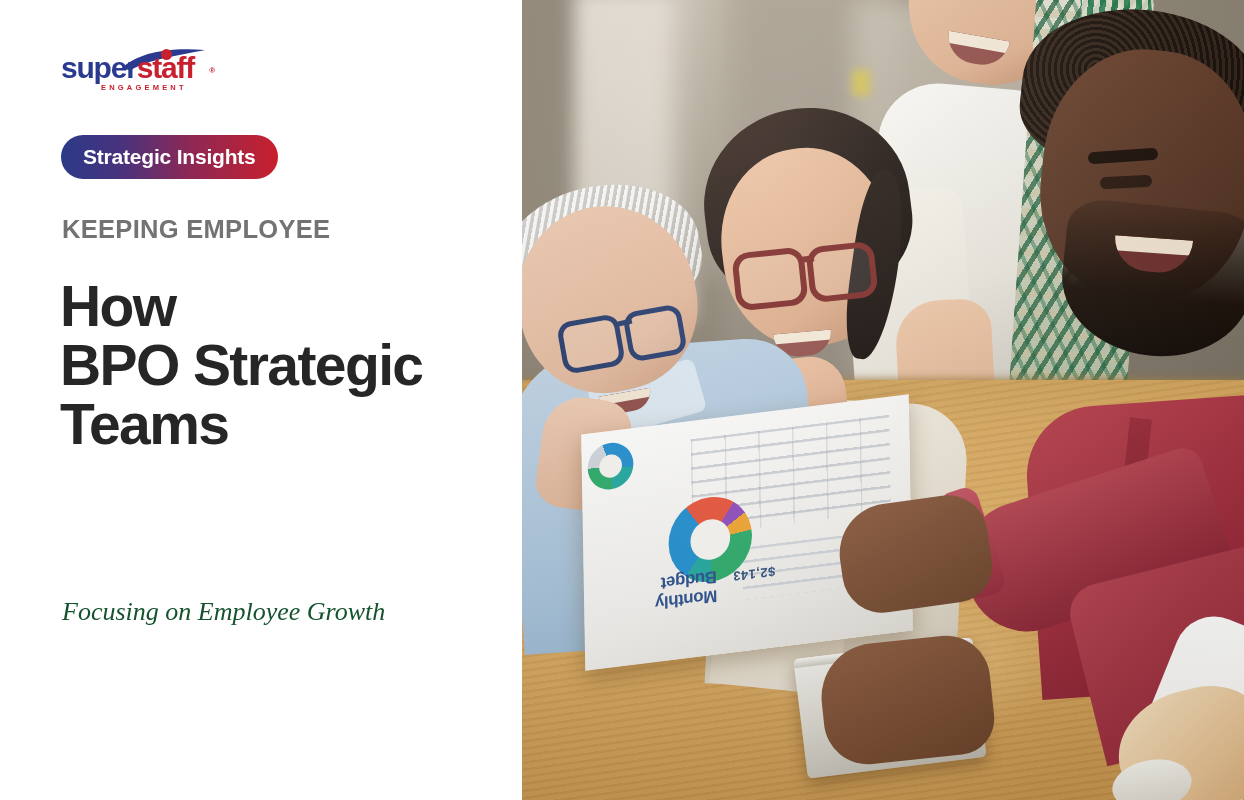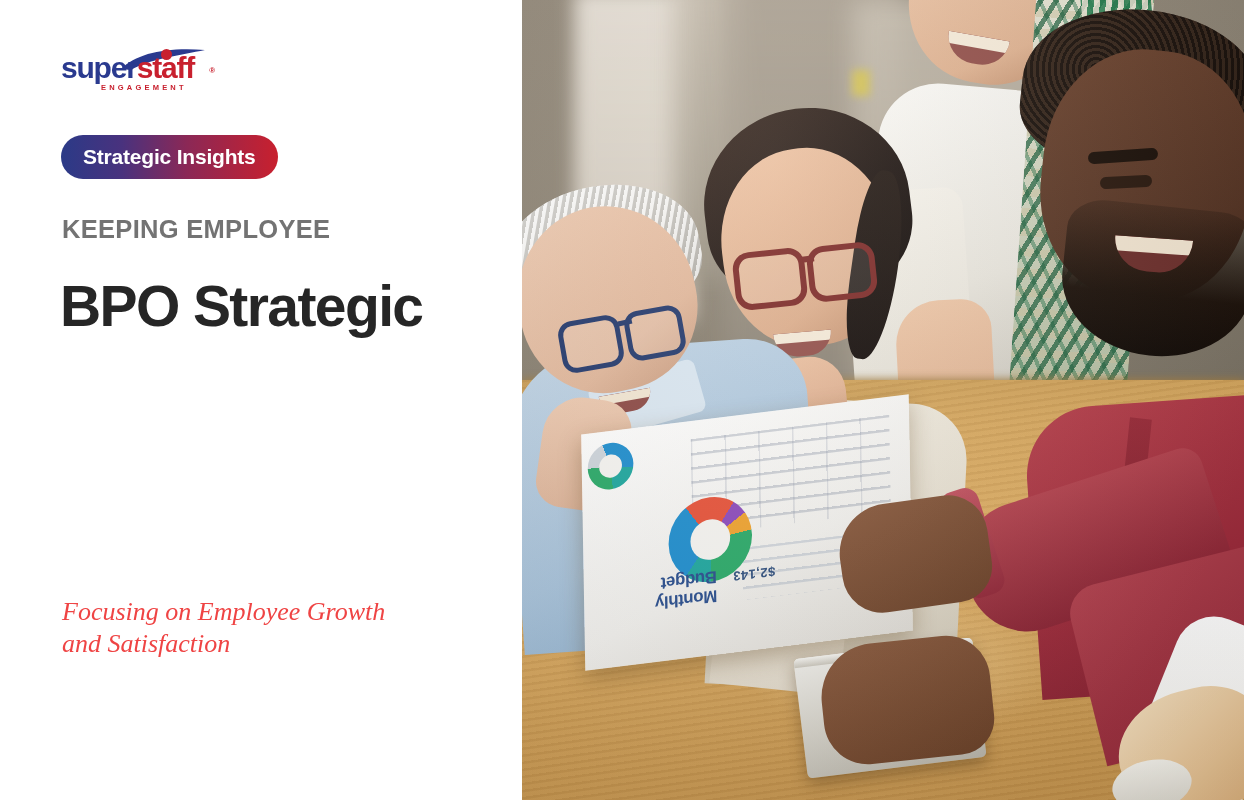--- a/index.html
+++ b/index.html
@@ -40,21 +40,21 @@
 
   
   #headline { position:absolute; left:56px; top:277px; width:470px;
     font-size:57px; font-weight:bold; line-height:59px; color:#262626;
     letter-spacing:-1.6px; }
   #headline .hl-line { display:block; white-space:nowrap; }
 
   
   #subtitle { position:absolute; left:58px; top:596px; width:430px;
     font-family:"Liberation Serif", serif; font-style:italic;
-    font-size:26px; line-height:32px; color:#ef4444; }
+    font-size:26px; line-height:32px; color:#14532d; }
   #subtitle .sub-line { display:block; }
 
   
   #cta-bar { position:absolute; left:0; top:704px; width:556px; height:42px;
     border-radius:0 21px 21px 0; z-index:6;
     background:linear-gradient(90deg,#2b3284 0%,#56307a 32%,#9c2552 62%,#c8202e 88%,#cc2130 100%);
     display:flex; align-items:center; }
   #cta-label { margin-left:57px; color:#ffffff; font-size:23px; font-weight:bold;
     letter-spacing:-0.2px; }
 
@@ -336,26 +336,27 @@
 
     <div id="badge">
       <span id="badge-label">Strategic Insights</span>
     </div>
 
     <div id="eyebrow">
       <span>KEEPING EMPLOYEE</span><br>
     </div>
 
     <h1 id="headline">
+      <span class="hl-line">How</span>
       <span class="hl-line">BPO Strategic</span>
+      <span class="hl-line">Teams</span>
     </h1>
 
     <div id="subtitle">
       <span class="sub-line">Focusing on Employee Growth</span>
-      <span class="sub-line">and Satisfaction</span>
     </div>
   </div>
 
   <div id="photo-panel">
 
     <div class="bg-wall"></div>
     <div class="bg-blur-window"></div>
     <div class="bg-blur-window2"></div>
     <div class="bg-door"></div>
     <div class="bg-panel-r"></div>

